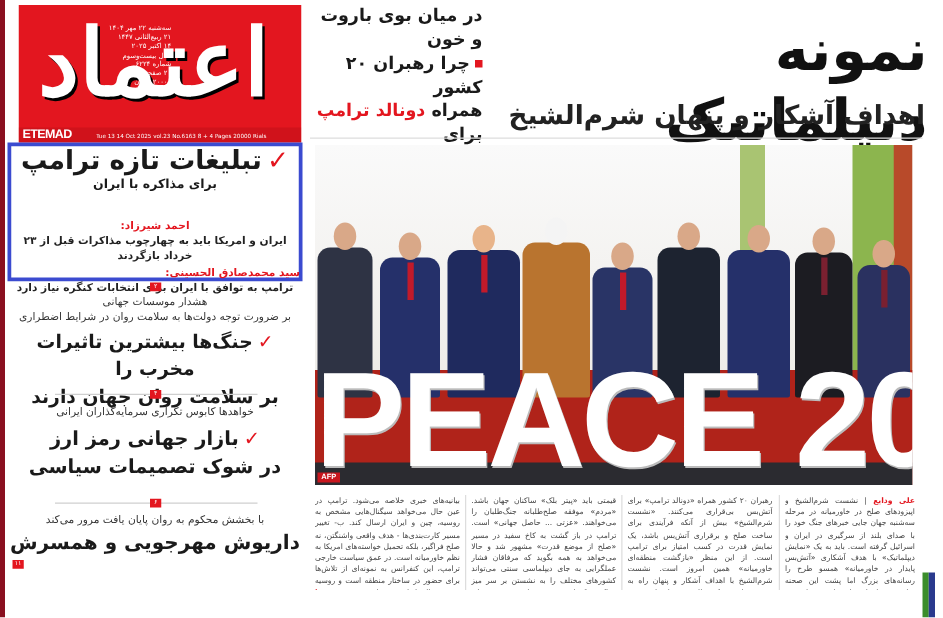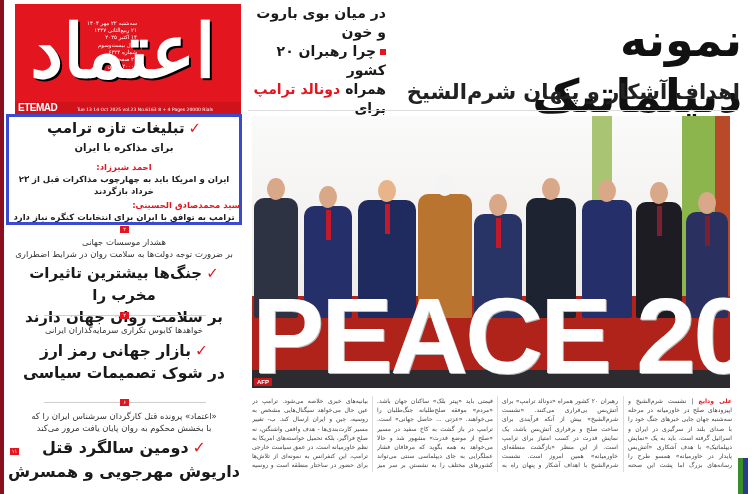--- a/index.html
+++ b/index.html
@@ -156,23 +156,23 @@
   <span>بیانیه‌های خبری خلاصه می‌شود. ترامپ در عین حال می‌خواهد سیگنال‌هایی مشخص به روسیه، چین و ایران ارسال کند. ب- تغییر مسیر کارت‌بندی‌ها - هدف واقعی واشنگتن، نه صلح فراگیر، بلکه تحمیل خواسته‌های امریکا به نظم خاورمیانه است. در عمق سیاست خارجی ترامپ، این کنفرانس به نمونه‌ای از تلاش‌ها برای حضور در ساختار منطقه است و روسیه نیز به دنبال بازیابی نفوذ است.</span>
   <span class="more">صفحه ۲ را بخوانید</span>
 </div>
 
 <div class="side-tick"></div>
 <div class="side-tick2"></div>
 
 <div class="highlight-box"></div>
 <div class="leftcol">
   <div class="abs" style="top:4px;">
-    <div class="story-title" style="font-size:15px;line-height:20px;"><span class="check">✓</span><span>تبلیغات تازه ترامپ</span></div>
+    <div class="story-title" style="font-size:21px;line-height:20px;"><span class="check">✓</span><span>تبلیغات تازه ترامپ</span></div>
     <div class="story-title" style="font-size:10px;line-height:20px;">برای مذاکره با ایران</div>
-    <div class="red-name" style="margin-top:3px;">احمد شیرزاد:</div>
+    <div class="red-name" style="margin-top:17px;">احمد شیرزاد:</div>
     <div class="quote">ایران و امریکا باید به چهارچوب مذاکرات قبل از ۲۳ خرداد بازگردند</div>
     <div class="red-name" style="margin-top:2px;text-align:right;">سید محمدصادق الحسینی:</div>
     <div class="quote">ترامپ به توافق با ایران برای انتخابات کنگره نیاز دارد</div>
   </div>
 
   <div class="pnum" style="left:112px;top:112px;">۲</div>
 
   <div class="abs" style="top:122px;">
     <div class="kicker">هشدار موسسات جهانی</div>
     <div class="kicker">بر ضرورت توجه دولت‌ها به سلامت روان در شرایط اضطراری</div>
@@ -186,20 +186,18 @@
   <div class="abs" style="top:210px;">
     <div class="kicker">خواهد‌ها کابوس تکراری سرمایه‌گذاران ایرانی</div>
     <div class="story-title" style="font-size:15.5px;line-height:22px;margin-top:4px;"><span class="check">✓</span><span>بازار جهانی رمز ارز</span></div>
     <div class="story-title" style="font-size:15.5px;line-height:22px;">در شوک تصمیمات سیاسی</div>
   </div>
 
   <div class="divider" style="left:36px;top:288px;width:162px;"></div>
   <div class="pnum" style="left:112px;top:285px;">۶</div>
 
   <div class="abs" style="top:296px;">
-    <div class="kicker">«اعتماد» پرونده قتل کارگردان سرشناس ایران را که</div>
     <div class="kicker">با بخشش محکوم به روان پایان یافت مرور می‌کند</div>
-    <div class="story-title" style="font-size:16px;line-height:24px;margin-top:2px;"><span class="check">✓</span><span>دومین سالگرد قتل</span></div>
     <div class="story-title" style="font-size:16px;line-height:24px;">داریوش مهرجویی و همسرش</div>
   </div>
 
   <div class="pnum" style="left:2px;top:334px;">۱۱</div>
 </div>
 
 </body></html>

